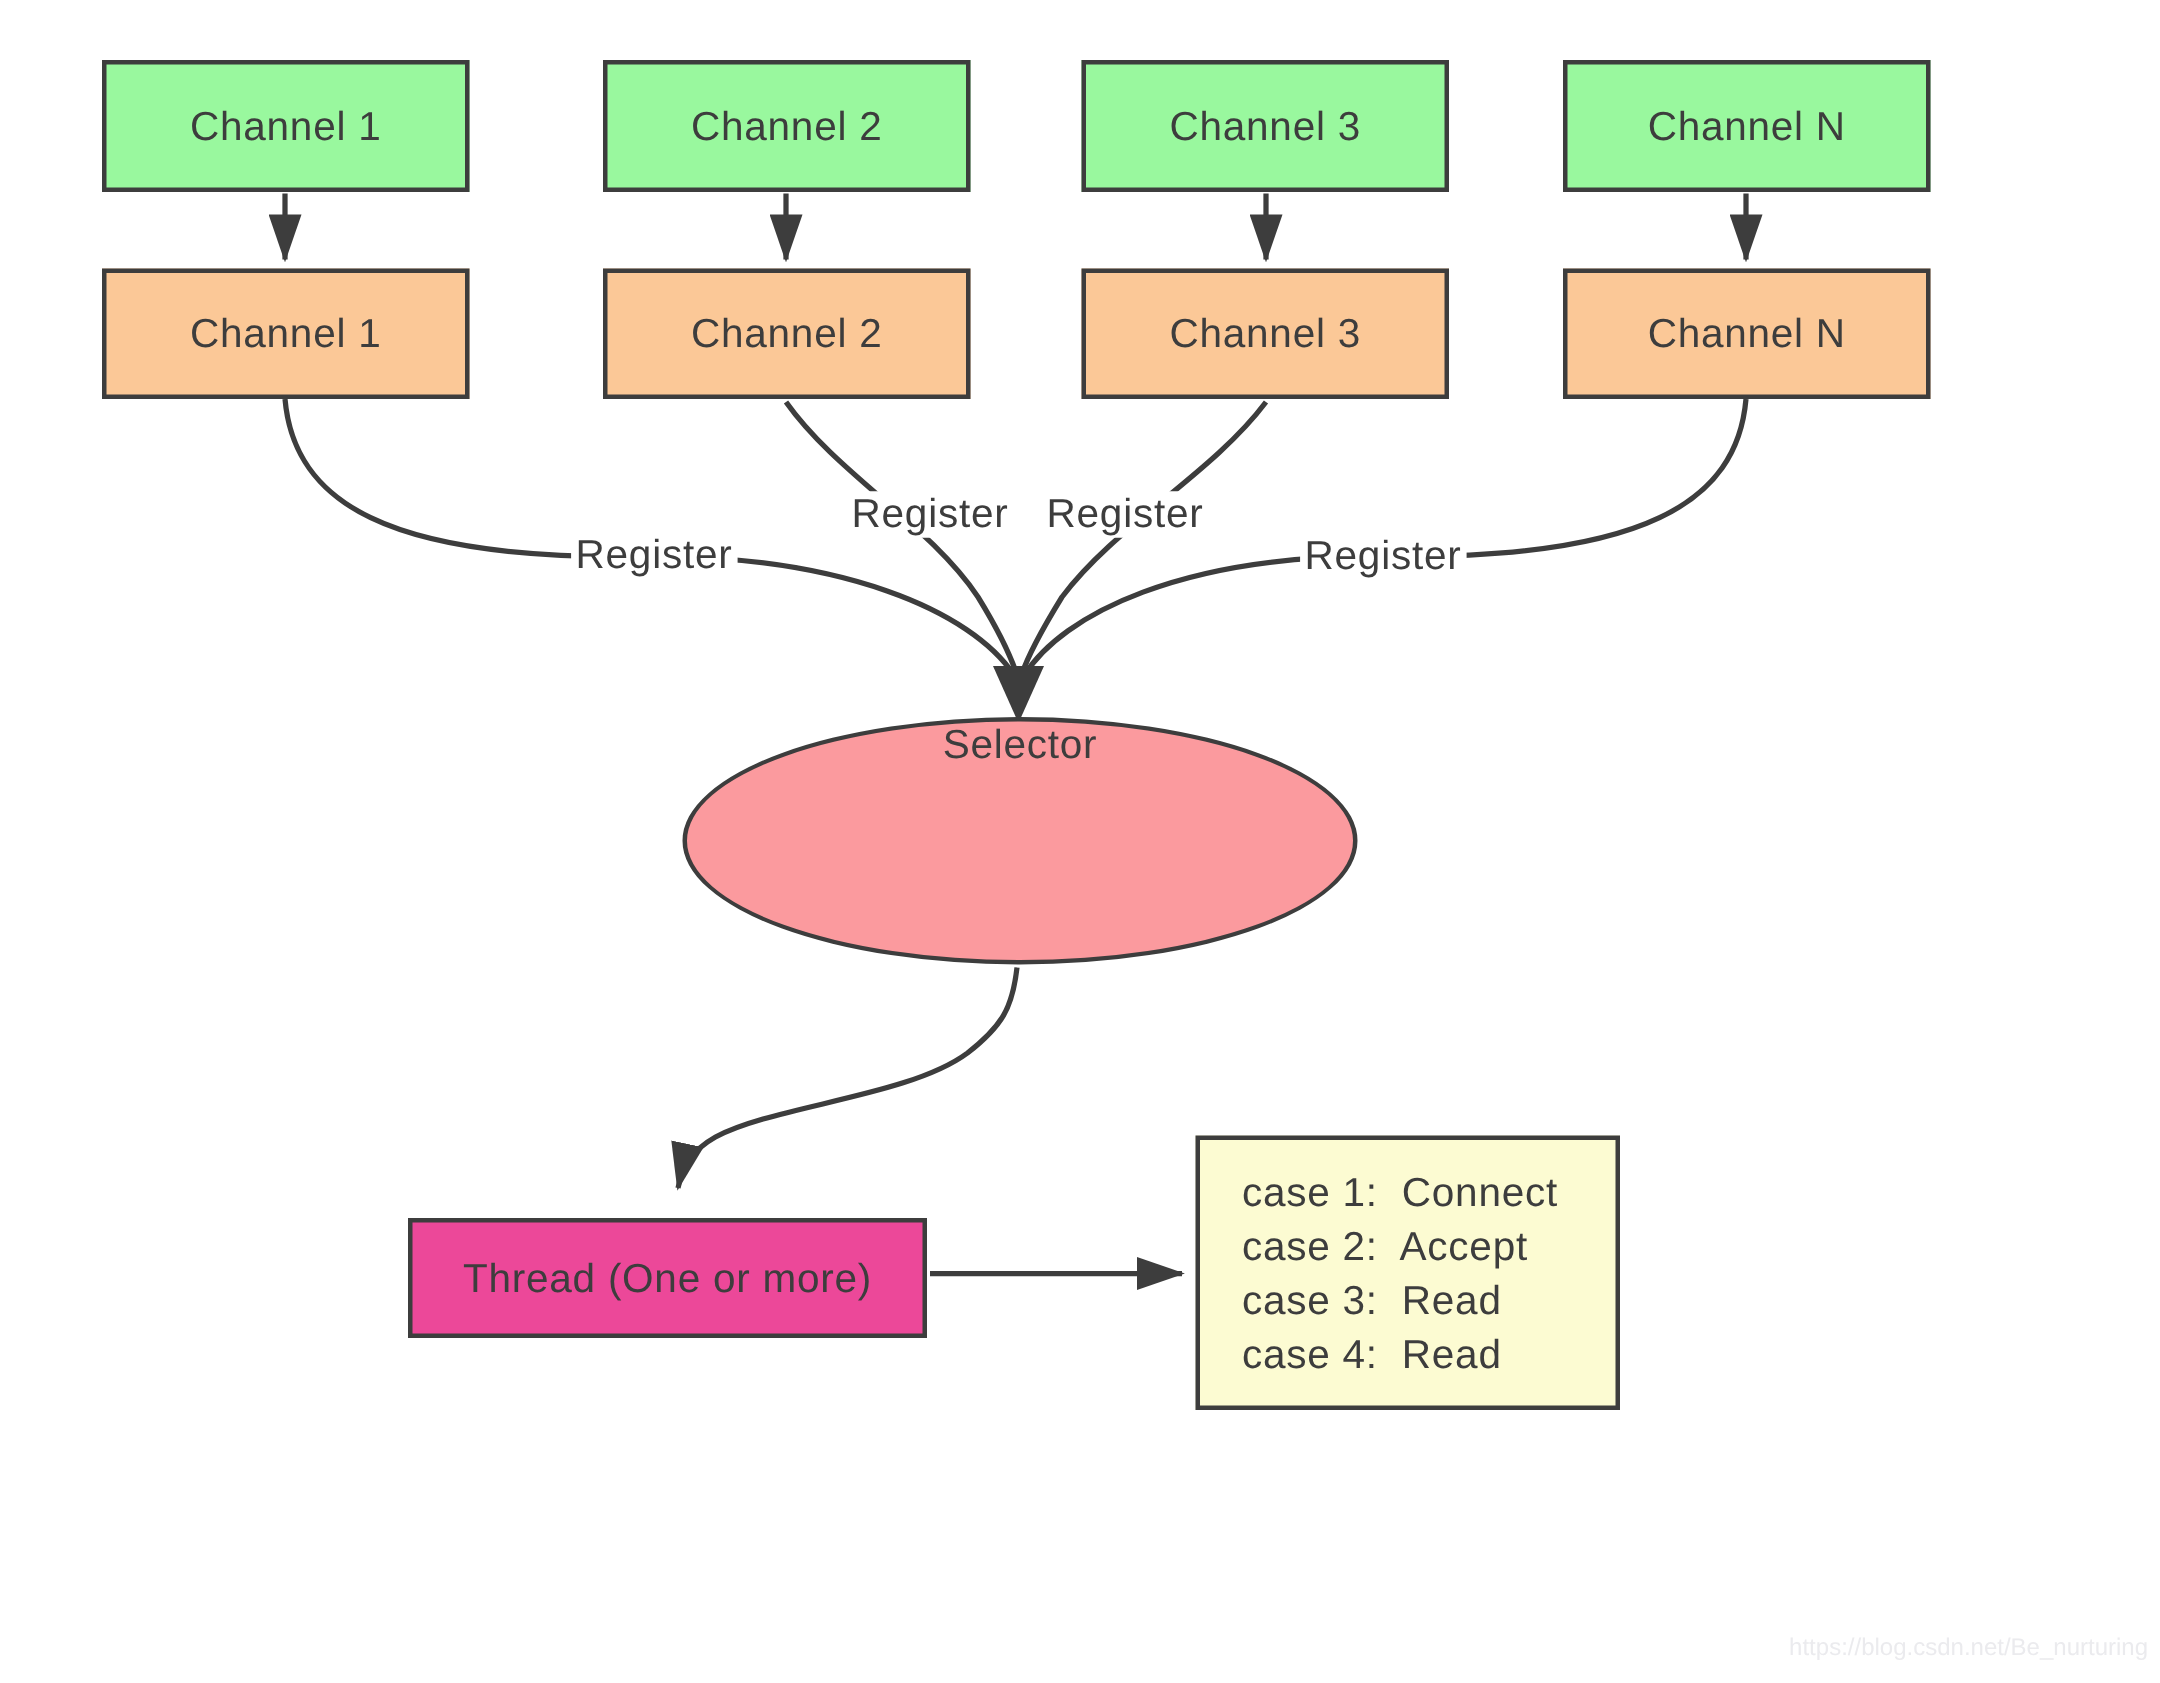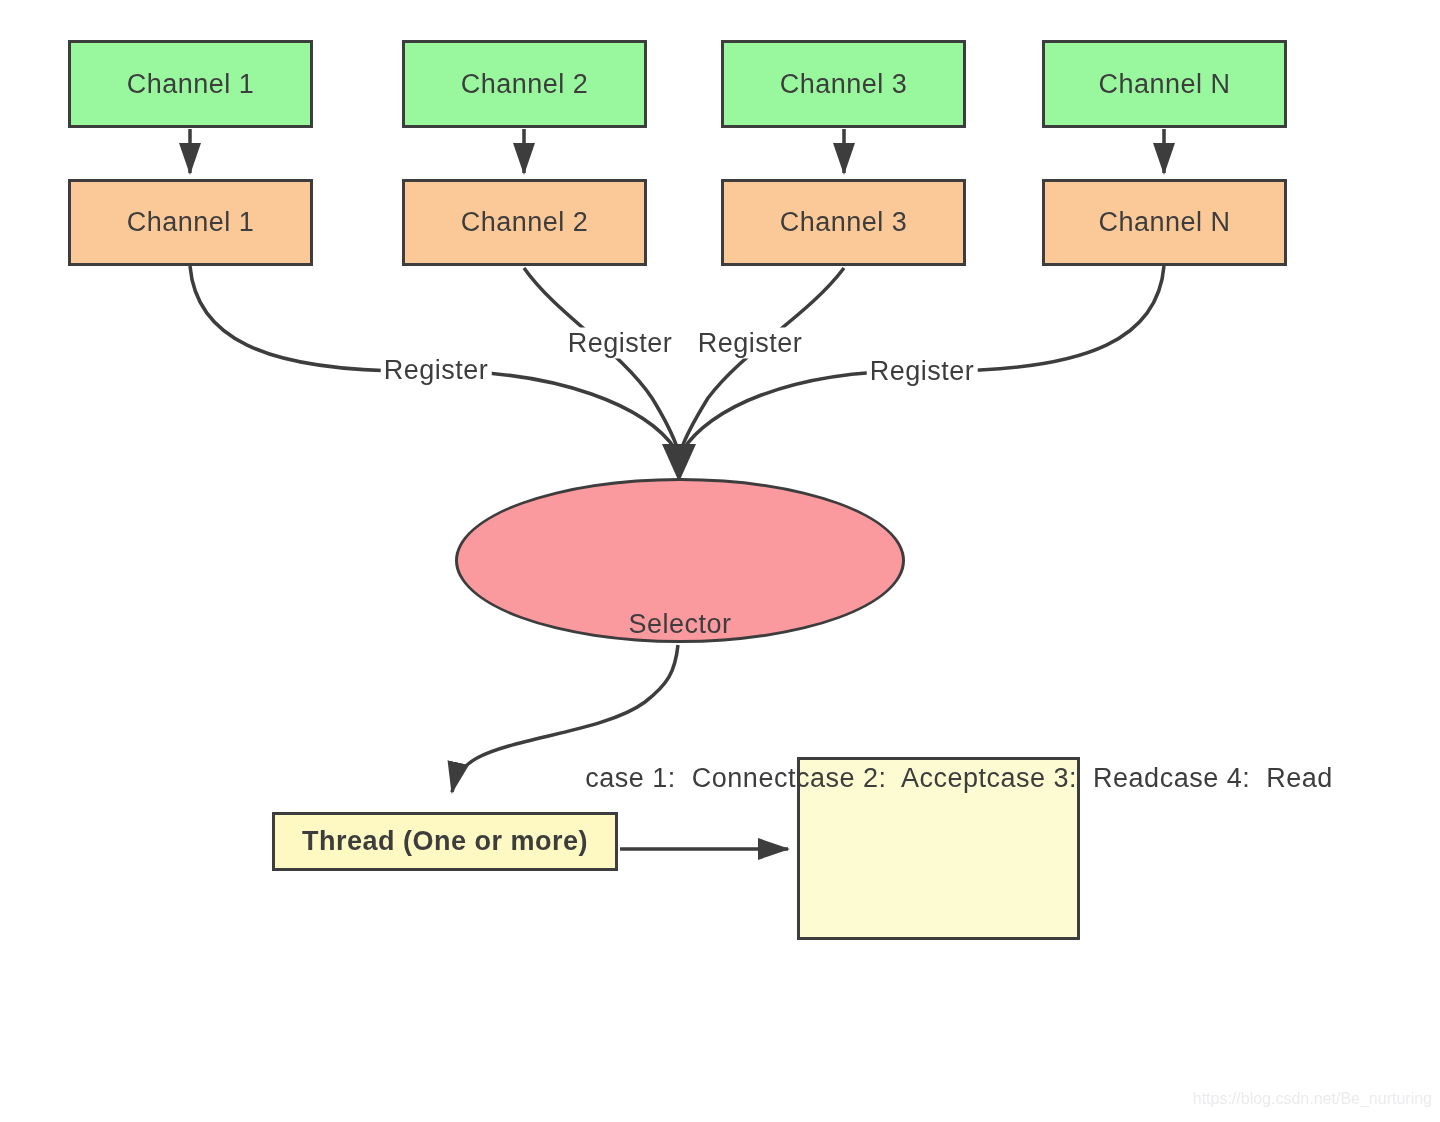--- a/index.html
+++ b/index.html
@@ -29,49 +29,49 @@
     font-size: 27px;
     display: flex;
     align-items: center;
     justify-content: center;
     text-align: left;
     letter-spacing: 0.5px;
   }
   .green  { background: #99f89e; width: 245px; height: 88px; top: 40px; }
   .orange { background: #fbc897; width: 245px; height: 87px; top: 179px; }
   .thread-box {
-    background: #fef9c3;
+    background: #ec4899;
     left: 272px; top: 812px;
-    width: 346px; height: 59px; font-weight: bold;
+    width: 346px; height: 80px;
   }
   .case-box {
     background: #fcfbd2;
     left: 797px; top: 757px;
     width: 283px; height: 183px;
-    flex-direction: row;
+    flex-direction: column;
     align-items: flex-start;
     justify-content: center;
-    padding-left: 41px;
+    padding-left: 28px;
   }
   .case-line {
     white-space: pre;
     line-height: 36px;
     font-size: 27px;
     color: #3d3d3d;
   }
   .selector-ellipse {
     position: absolute;
     box-sizing: border-box;
     left: 455px; top: 478px;
     width: 450px; height: 165px;
     background: #fb9a9e;
     border: 3px solid #3d3d3d;
     border-radius: 50%;
     display: flex;
-    align-items: flex-end;
+    align-items: flex-start;
     justify-content: center;
     color: #3d3d3d;
     font-size: 27px;
     letter-spacing: 0.5px;
   }
   .register-label {
     position: absolute;
     transform: translate(-50%, -50%);
     background: #ffffff;
     padding: 0 3px;

